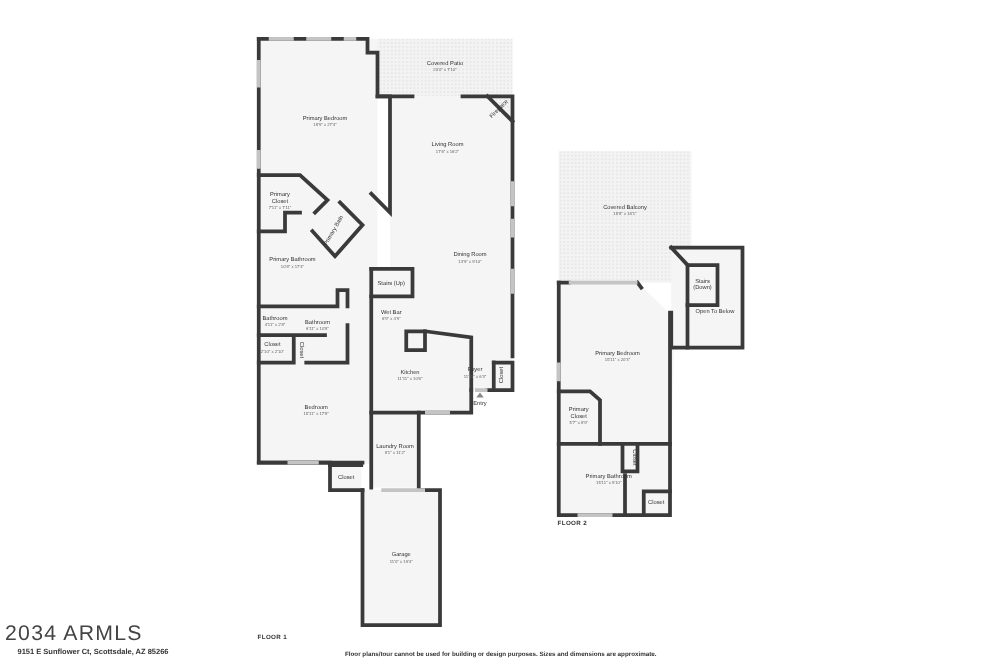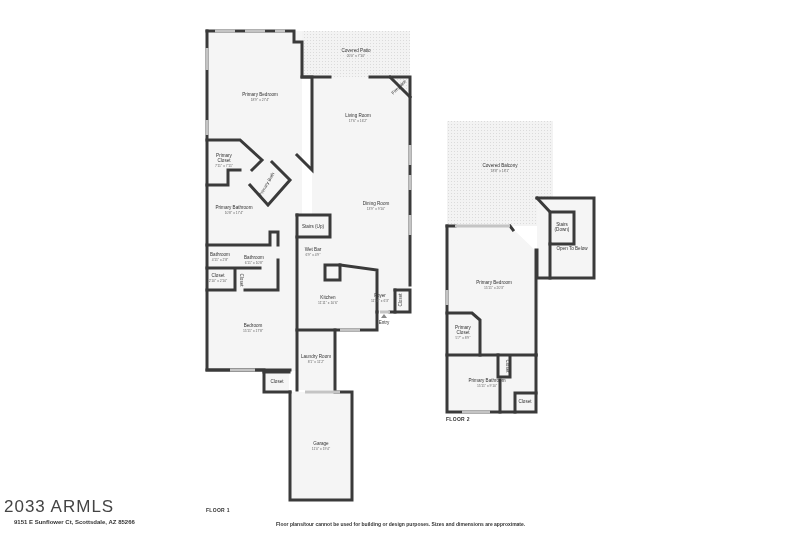--- a/index.html
+++ b/index.html
@@ -139,15 +139,15 @@
     <text class="rdim" x="463" y="339">5'7" x 8'9"</text>
     <text class="rname" x="506" y="366" font-size="3.5" transform="rotate(90 506 366)">Closet</text>
     <text class="rname" x="487" y="382">Primary Bathroom</text>
     <text class="rdim" x="487" y="387">15'11" x 9'10"</text>
     <text class="rname" x="525" y="403">Closet</text>
   </g>
 </svg>
 
 <div class="flabel" style="left:206px; top:507px;">FLOOR 1</div>
 <div class="flabel" style="left:446px; top:416px;">FLOOR 2</div>
-<div class="watermark">2033 ARMLS</div>
+<div class="watermark">2034 ARMLS</div>
 <div class="address">9151 E Sunflower Ct, Scottsdale, AZ 85266</div>
 <div class="disclaimer">Floor plans/tour cannot be used for building or design purposes. Sizes and dimensions are approximate.</div>
 
 </body></html>

